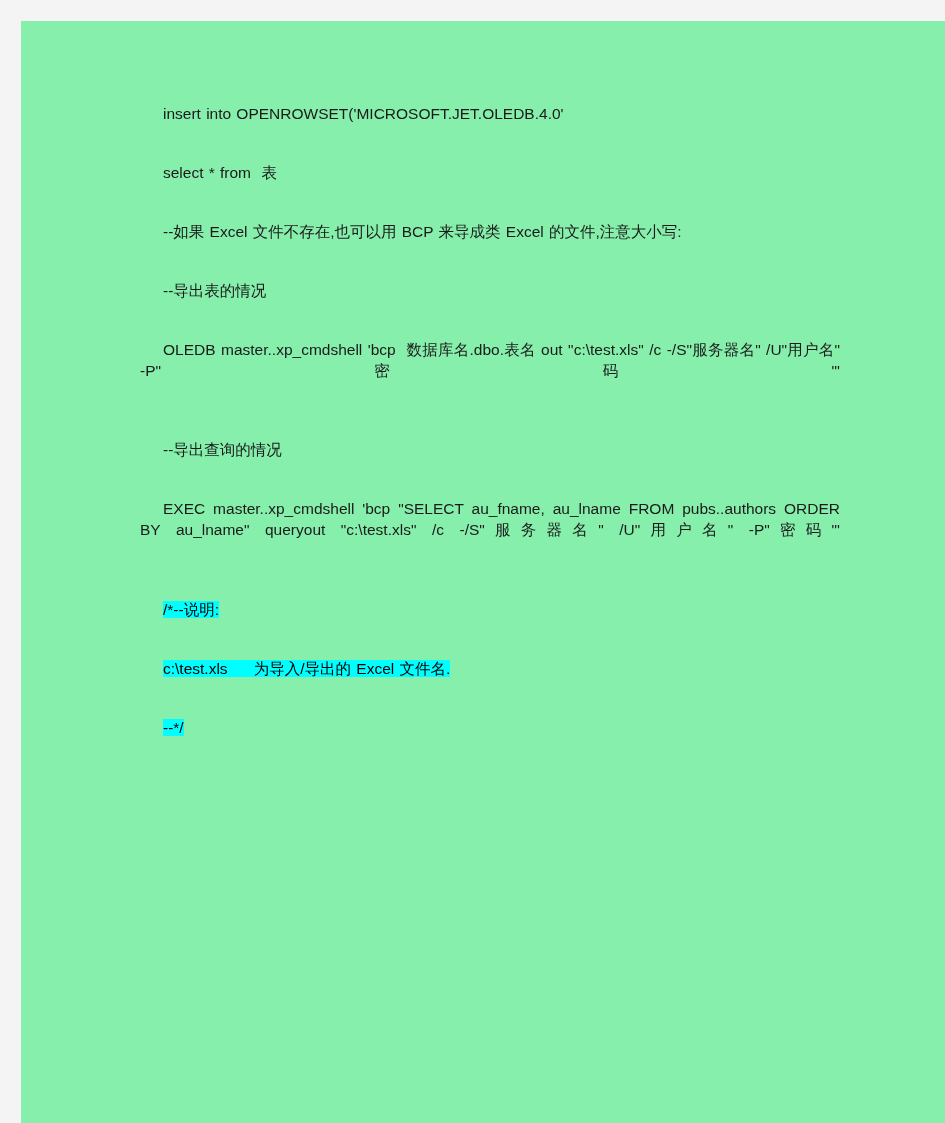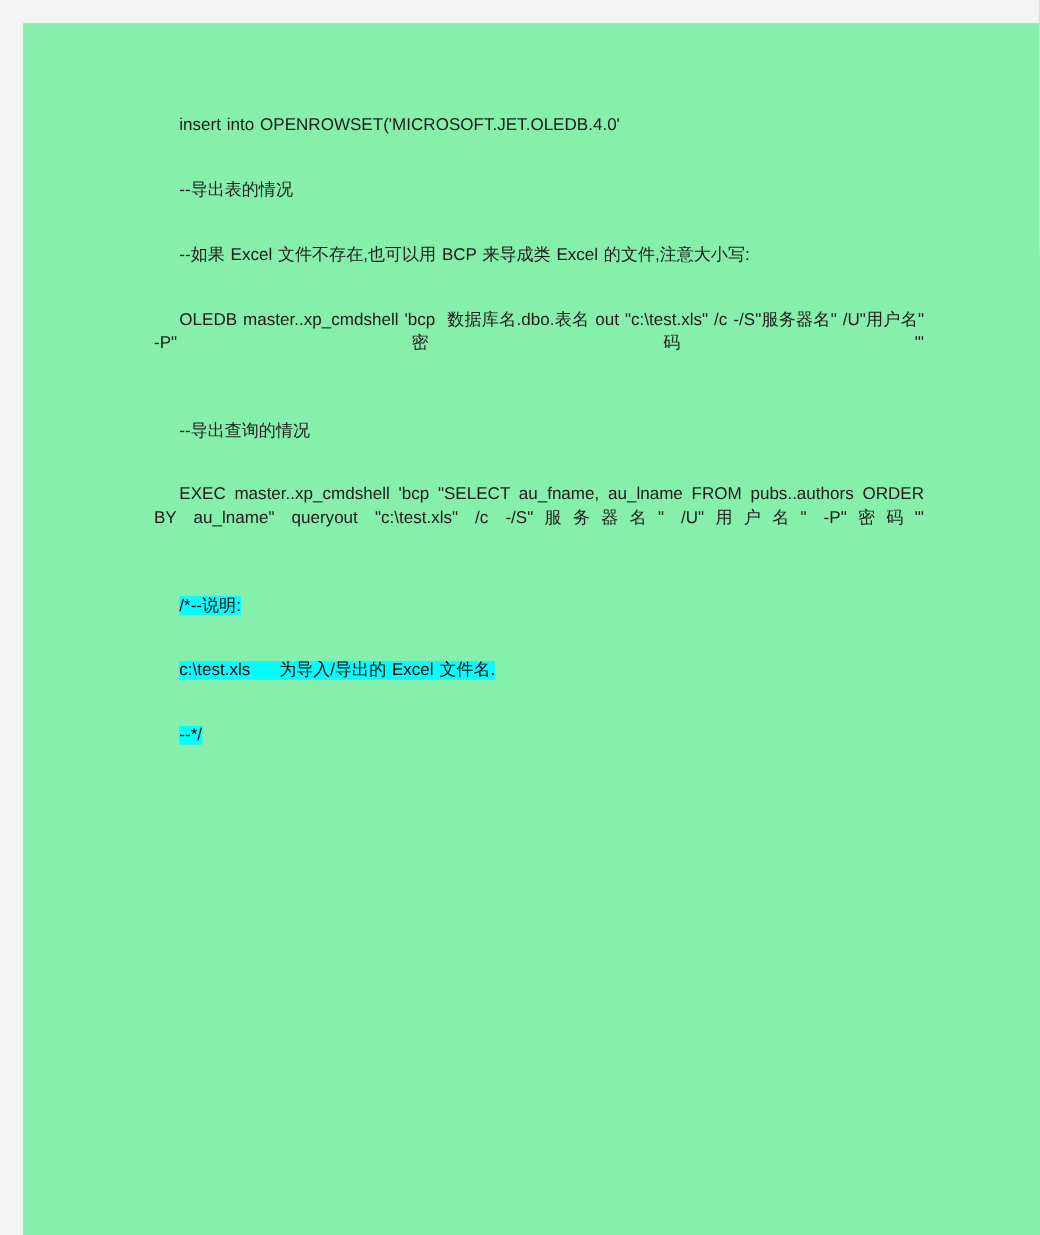--- a/index.html
+++ b/index.html
@@ -68,24 +68,25 @@
 </style>
 </head>
 <body>
 
 <div class="page">
   <div class="doc-body">
 
     <p class="para indent">insert into OPENROWSET('MICROSOFT.JET.OLEDB.4.0'</p>
 
 
+    <p class="para indent">select * from  表</p>
+
+    <p class="para indent">--如果 Excel 文件不存在,也可以用 BCP 来导成类 Excel 的文件,注意大小写:</p>
 
     <p class="para indent">--导出表的情况</p>
-
-    <p class="para indent">--如果 Excel 文件不存在,也可以用 BCP 来导成类 Excel 的文件,注意大小写:</p>
 
     <p class="para indent cmd">OLEDB master..xp_cmdshell 'bcp  数据库名.dbo.表名 out "c:\test.xls" /c -/S"服务器名" /U"用户名" -P"密码"'</p>
 
     <p class="para indent">--导出查询的情况</p>
 
     <p class="para indent cmd">EXEC master..xp_cmdshell 'bcp "SELECT au_fname, au_lname FROM pubs..authors ORDER BY au_lname" queryout "c:\test.xls" /c -/S"服务器名" /U"用户名" -P"密码"'</p>
 
     <p class="para hlline"><span class="hl">/*--说明:</span></p>
 
     <p class="para hlline"><span class="hl">c:\test.xls     为导入/导出的 Excel 文件名.</span></p>

